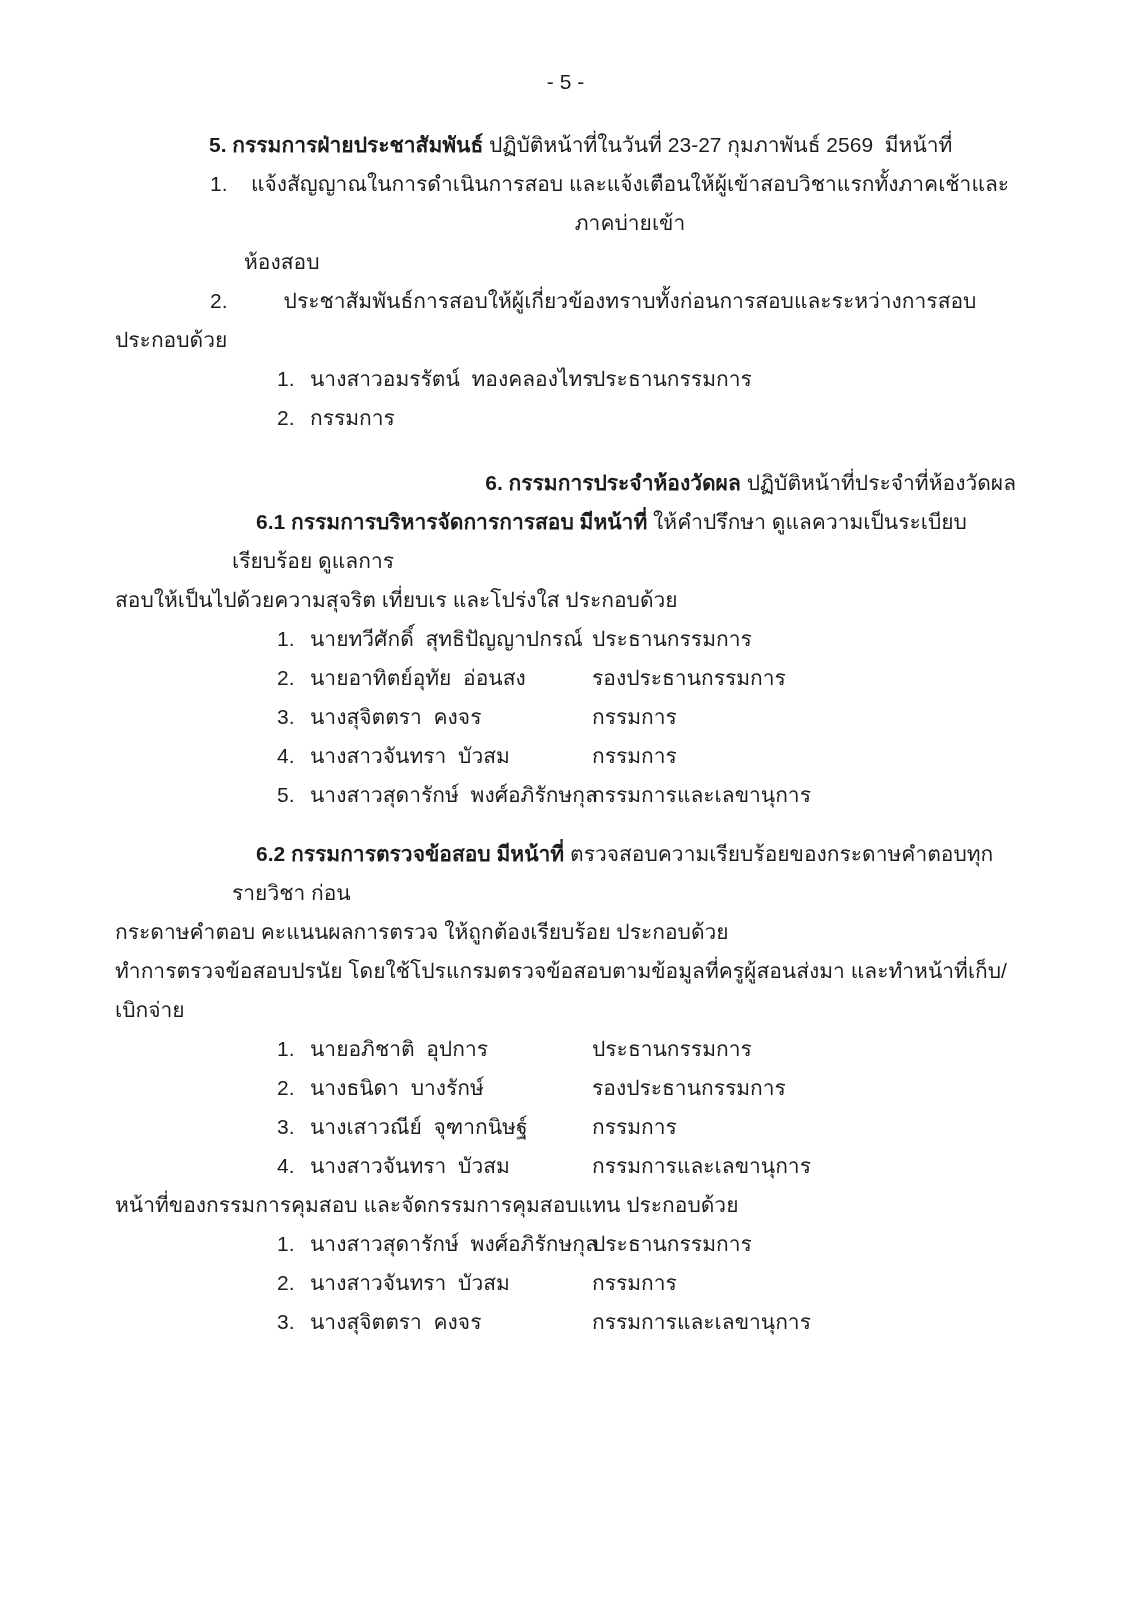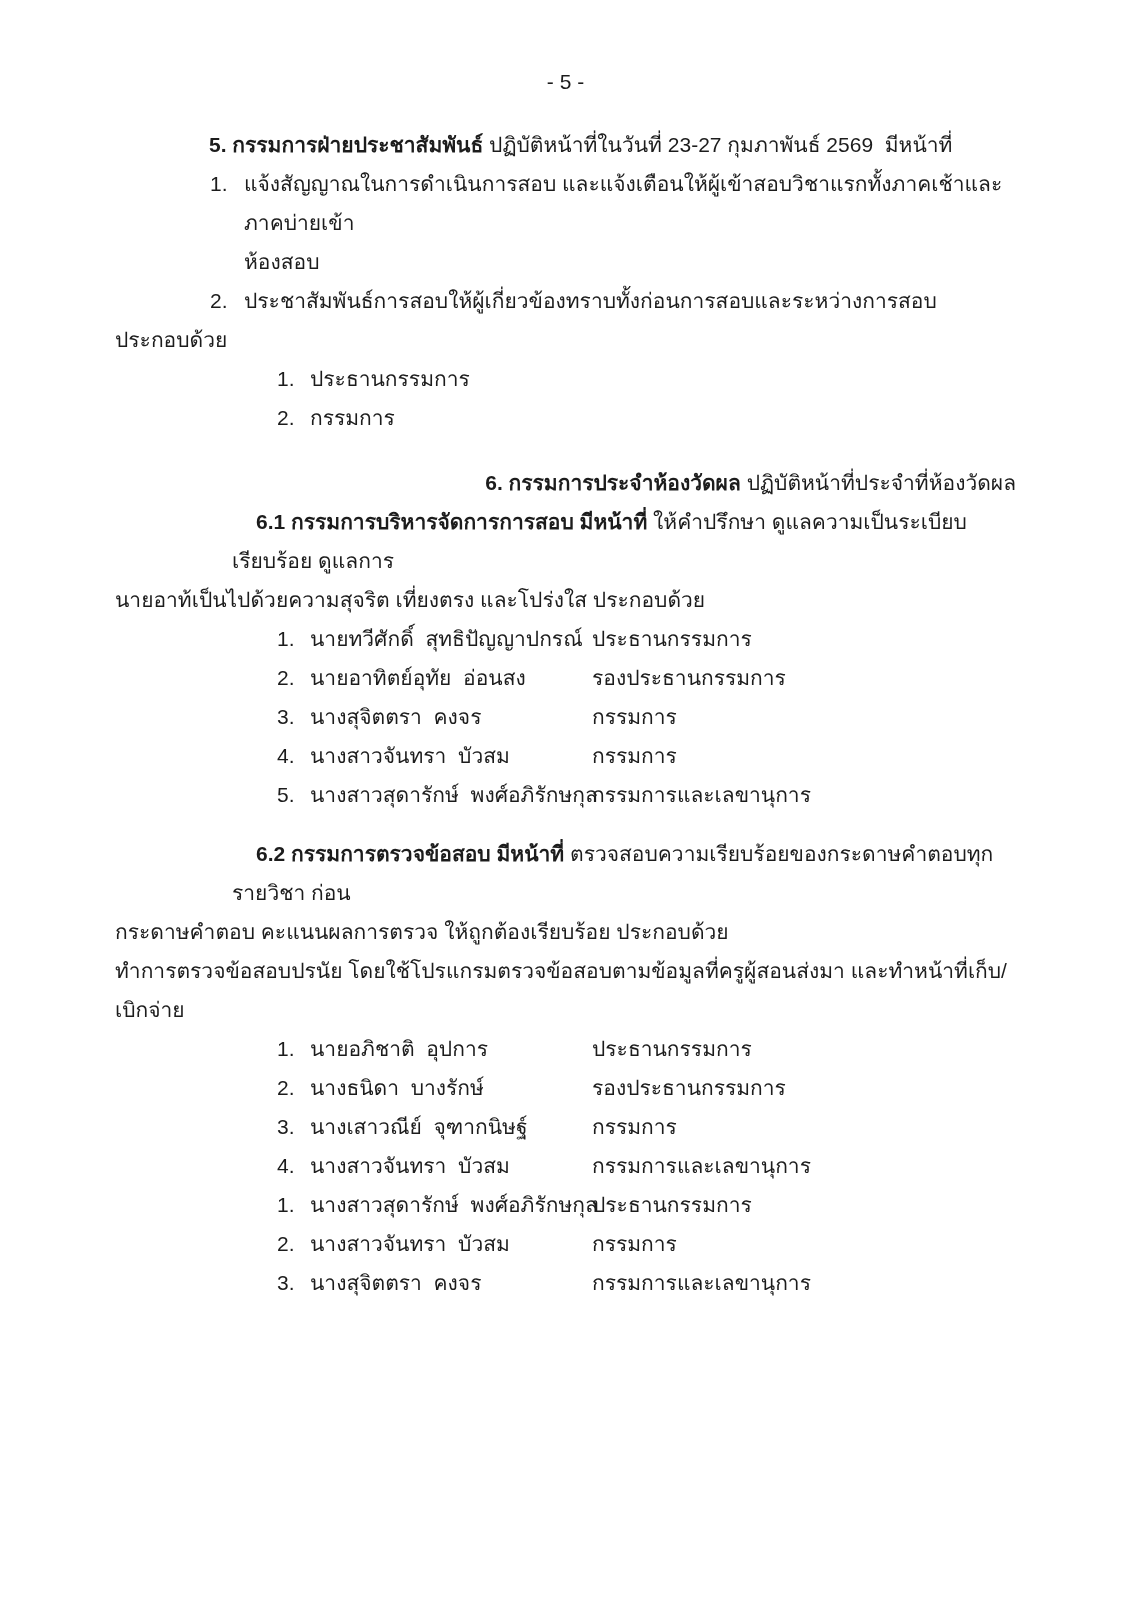--- a/index.html
+++ b/index.html
@@ -14,21 +14,21 @@
   .doc { padding: 62px 115px 0 115px; }
   .line { line-height: 39px; white-space: pre-wrap; }
   .b { font-weight: 700; margin-left: 24px; }
   .page-number { text-align: center; line-height: 39px; }
 
   .sec-heading { padding-left: 70px; }
   .sub-heading { padding-left: 117px; }
 
   .duty-row { display: flex; padding-left: 95px; }
   .duty-no { flex: none; width: 34px; }
-  .duty-text { flex: 1; }
+  .duty-text { flex: 1; text-align: center; }
   .duty-cont { padding-left: 129px; }
 
   .member-row { display: flex; padding-left: 162px; }
   .m-no { flex: none; width: 33px; white-space: pre; }
   .m-name { flex: none; width: 282px; white-space: pre; }
   .m-role { flex: none; white-space: pre; }
 
   .gap-sec   { margin-top: 26px; text-align: right; }  
   .gap-sub   { margin-top: 20px; }  
   .gap-title { margin-top: 24px; }  
@@ -49,31 +49,32 @@
   <div class="line duty-cont">ห้องสอบ</div>
   <div class="line duty-row">
     <span class="duty-no">2.</span>
     <span class="duty-text">ประชาสัมพันธ์การสอบให้ผู้เกี่ยวข้องทราบทั้งก่อนการสอบและระหว่างการสอบ</span>
   </div>
 
   <div class="line">ประกอบด้วย</div>
 
   <div class="line member-row">
     <span class="m-no">1.</span>
+    <span class="m-name">นางสาวอมรรัตน์  ทองคลองไทร</span>
     <span class="m-role">ประธานกรรมการ</span>
   </div>
   <div class="line member-row">
     <span class="m-no">2.</span>
     <span class="m-role">กรรมการ</span>
   </div>
 
   <div class="line sec-heading gap-sec"><span class="b">6. กรรมการประจำห้องวัดผล</span> <span>ปฏิบัติหน้าที่ประจำที่ห้องวัดผล</span></div>
 
   <div class="line sub-heading"><span class="b">6.1 กรรมการบริหารจัดการการสอบ มีหน้าที่</span> <span>ให้คำปรึกษา ดูแลความเป็นระเบียบเรียบร้อย ดูแลการ</span></div>
-  <div class="line">นายอาท้เป็นไปด้วยความสุจริต เที่ยงตรง และโปร่งใส ประกอบด้วย</div>
+  <div class="line">สอบให้เป็นไปด้วยความสุจริต เที่ยบเร และโปร่งใส ประกอบด้วย</div>
 
   <div class="line member-row">
     <span class="m-no">1.</span>
     <span class="m-name">นายทวีศักดิ์  สุทธิปัญญาปกรณ์</span>
     <span class="m-role">ประธานกรรมการ</span>
   </div>
   <div class="line member-row">
     <span class="m-no">2.</span>
     <span class="m-name">นายอาทิตย์อุทัย  อ่อนสง</span>
     <span class="m-role">รองประธานกรรมการ</span>
@@ -112,20 +113,21 @@
     <span class="m-no">3.</span>
     <span class="m-name">นางเสาวณีย์  จุฑากนิษฐ์</span>
     <span class="m-role">กรรมการ</span>
   </div>
   <div class="line member-row">
     <span class="m-no">4.</span>
     <span class="m-name">นางสาวจันทรา  บัวสม</span>
     <span class="m-role">กรรมการและเลขานุการ</span>
   </div>
 
+  <div class="line">หน้าที่ของกรรมการคุมสอบ และจัดกรรมการคุมสอบแทน ประกอบด้วย</div>
 
   <div class="line member-row">
     <span class="m-no">1.</span>
     <span class="m-name">นางสาวสุดารักษ์  พงศ์อภิรักษกุล</span>
     <span class="m-role">ประธานกรรมการ</span>
   </div>
   <div class="line member-row">
     <span class="m-no">2.</span>
     <span class="m-name">นางสาวจันทรา  บัวสม</span>
     <span class="m-role">กรรมการ</span>

